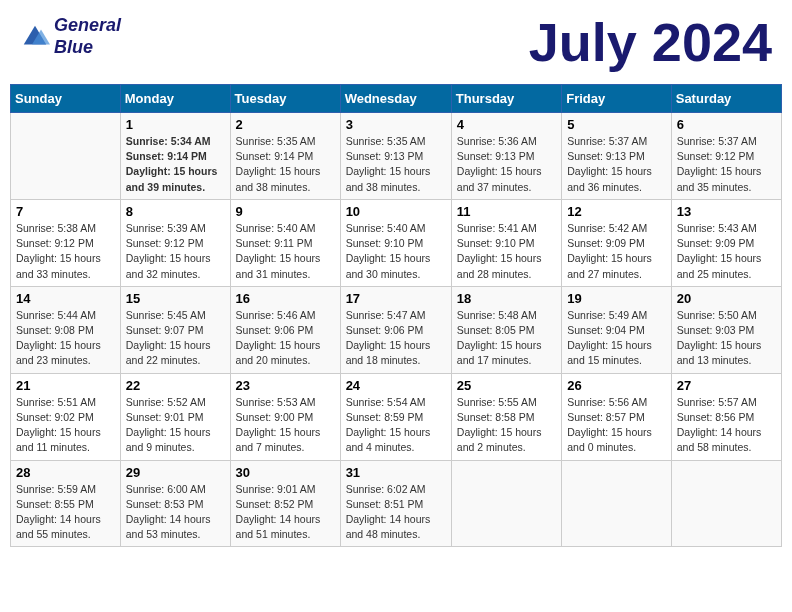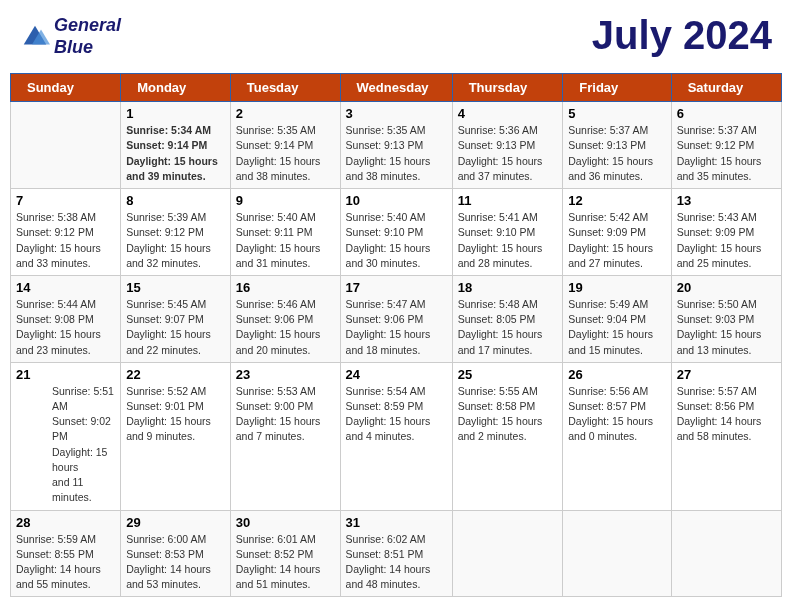--- a/index.html
+++ b/index.html
@@ -30,38 +30,38 @@
     }
     .logo-icon {
       width: 30px;
       height: 30px;
       margin-right: 4px;
     }
     .title-block {
       text-align: right;
     }
     .month-title {
-      font-size: 40px;
+      font-size: 54px;
       font-weight: bold;
       color: #1a1a6e;
       line-height: 1;
     }
     .location {
       font-size: 16px;
       color: #333;
     }
     table {
       width: 100%;
       border-collapse: collapse;
       font-size: 11px;
     }
     thead tr th {
-      background-color: #c2410c;
+      background-color: #0369a1;
       color: #fff;
-      padding: 6px 16px;
+      padding: 6px 4px;
       text-align: left;
       font-size: 13px;
       font-weight: bold;
       border: 1px solid #2d5fad;
     }
     tbody tr td {
       border: 1px solid #ccc;
       vertical-align: top;
       padding: 4px 5px;
       width: 113px;
@@ -265,21 +265,21 @@
           <span class="day-num">20</span>
           <div class="day-info" style="white-space: pre-line;">Sunrise: 5:50 AM
 Sunset: 9:03 PM
 Daylight: 15 hours
 and 13 minutes.</div>
         </td>
       </tr>
       <tr>
         <td>
           <span class="day-num">21</span>
-          <div class="day-info" style="white-space: pre-line; margin-left: 36px;">Sunrise: 5:51 AM
+          <div class="day-info" style="white-space: pre-line;">Sunrise: 5:51 AM
 Sunset: 9:02 PM
 Daylight: 15 hours
 and 11 minutes.</div>
         </td>
         <td>
           <span class="day-num">22</span>
           <div class="day-info" style="white-space: pre-line;">Sunrise: 5:52 AM
 Sunset: 9:01 PM
 Daylight: 15 hours
 and 9 minutes.</div>
@@ -330,21 +330,21 @@
         </td>
         <td>
           <span class="day-num">29</span>
           <div class="day-info" style="white-space: pre-line;">Sunrise: 6:00 AM
 Sunset: 8:53 PM
 Daylight: 14 hours
 and 53 minutes.</div>
         </td>
         <td>
           <span class="day-num">30</span>
-          <div class="day-info" style="white-space: pre-line;">Sunrise: 6:01 AM
+          <div class="day-info" style="white-space: pre-line;">Sunrise: 9:01 AM
 Sunset: 8:52 PM
 Daylight: 14 hours
 and 51 minutes.</div>
         </td>
         <td>
           <span class="day-num">31</span>
           <div class="day-info" style="white-space: pre-line;">Sunrise: 6:02 AM
 Sunset: 8:51 PM
 Daylight: 14 hours
 and 48 minutes.</div>

